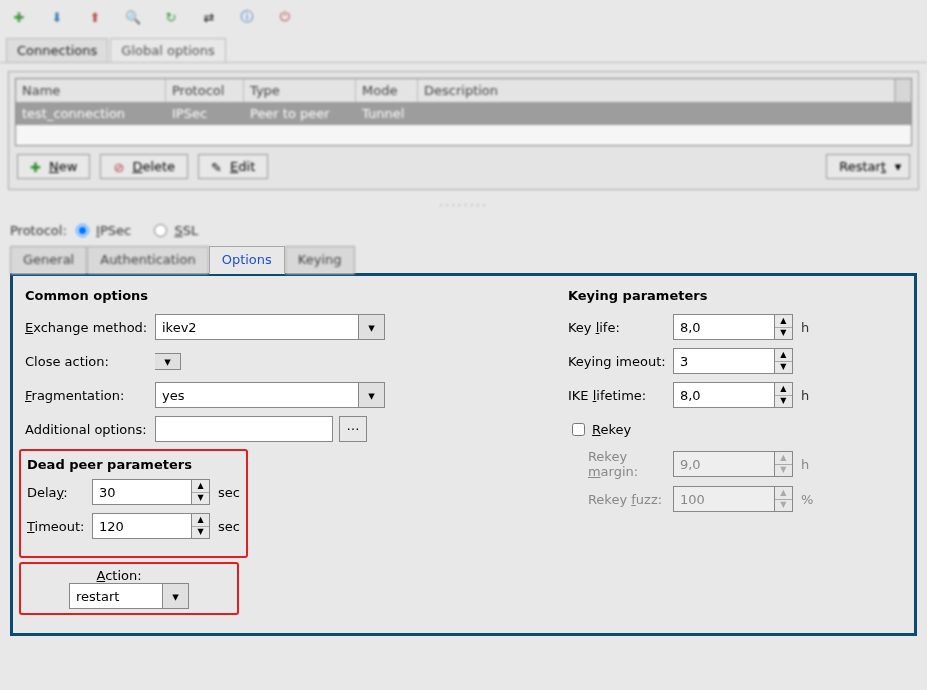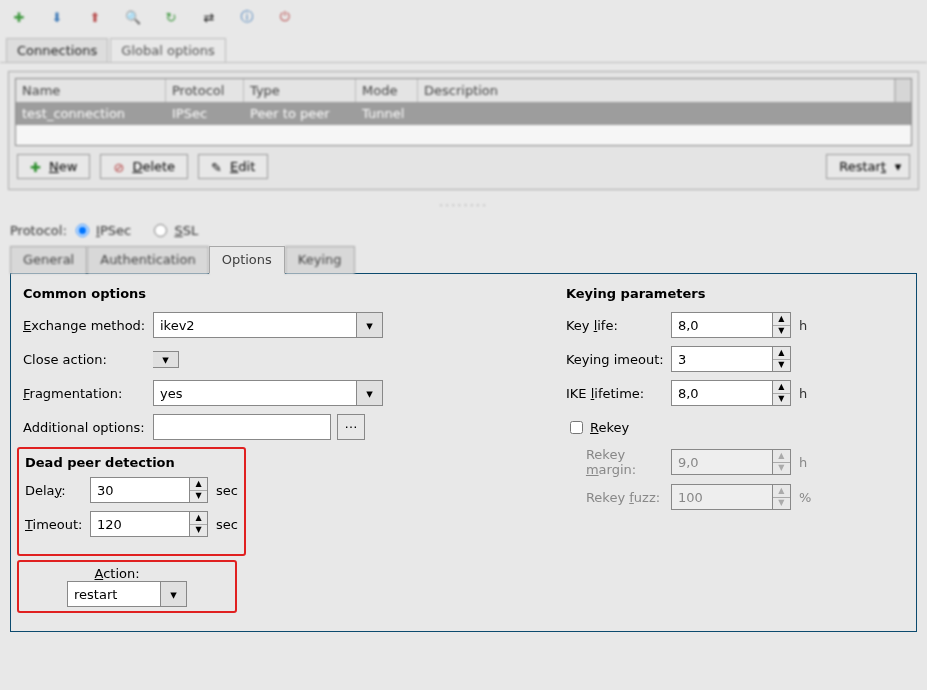--- a/index.html
+++ b/index.html
@@ -37,23 +37,23 @@
   .btn.dropdown { padding-right: 4px; }
   .btn.dropdown .caret { width: 14px; display: inline-flex; justify-content: center; }
   .sep-dots { text-align: center; color: #aaa; letter-spacing: 2px; margin: 2px 0 6px 0; filter: blur(1px); }
 
   .protocol-row { padding: 2px 10px 8px 10px; color: #333; filter: blur(1px); }
   .protocol-row label { margin-right: 14px; }
   input[type=radio], input[type=checkbox] { vertical-align: -2px; }
 
   .sub-tabs { display: flex; padding: 0 10px; }
   .sub-tabs .stab { padding: 5px 12px 6px 12px; border: 1px solid #a8a8a8; border-bottom: none; background: #d8d8d8; margin-right: 0; color: #444; filter: blur(1px); }
-  .sub-tabs .stab.active { background: #e8e8e8; border-bottom: 1px solid #e8e8e8; position: relative; z-index: 2; filter: none; font-weight: normal; color: #404040; }
-
-  .panel { margin: 0 10px 10px 10px; border: 1px solid #0c4a6e; background: #e8e8e8; padding: 12px 28px 18px 12px; display: flex; gap: 60px; margin-top: -1px; }
+  .sub-tabs .stab.active { background: #e8e8e8; border-bottom: 1px solid #e8e8e8; position: relative; z-index: 2; filter: none; font-weight: normal; color: #1d4ed8; }
+
+  .panel { margin: 0 10px 10px 10px; border: 3px solid #0c4a6e; background: #e8e8e8; padding: 12px 28px 18px 12px; display: flex; gap: 60px; margin-top: -1px; }
   .col { flex: 1; }
   .group-title { font-weight: bold; margin-bottom: 10px; }
   .row { display: flex; align-items: center; margin: 6px 0; min-height: 28px; }
   .row .lbl { width: 130px; }
   .row.narrow .lbl { width: 65px; }
   .row.keying .lbl { width: 105px; }
   .row.keying .lbl.indent { padding-left: 20px; color: #888; }
   .row.keying .unit { width: 20px; padding-left: 8px; color: #333; }
   .row.keying.disabled .unit { color: #888; }
 
@@ -186,21 +186,21 @@
       </div>
     </div>
 
     <div class="row">
       <div class="lbl">Additional options:</div>
       <input class="textin" type="text" value="" style="">
       <div class="more-btn">…</div>
     </div>
 
     <div class="redbox">
-      <div class="group-title">Dead peer detection</div>
+      <div class="group-title">Dead peer parameters</div>
 
       <div class="row narrow">
         <div class="lbl">Dela<u class="ak">y</u>:</div>
         <div class="spin w118">
           <input type="text" value="30" style="">
           <div class="spbtns">
               <div>▲</div>
               <div>▼</div>
             </div>
         </div>

